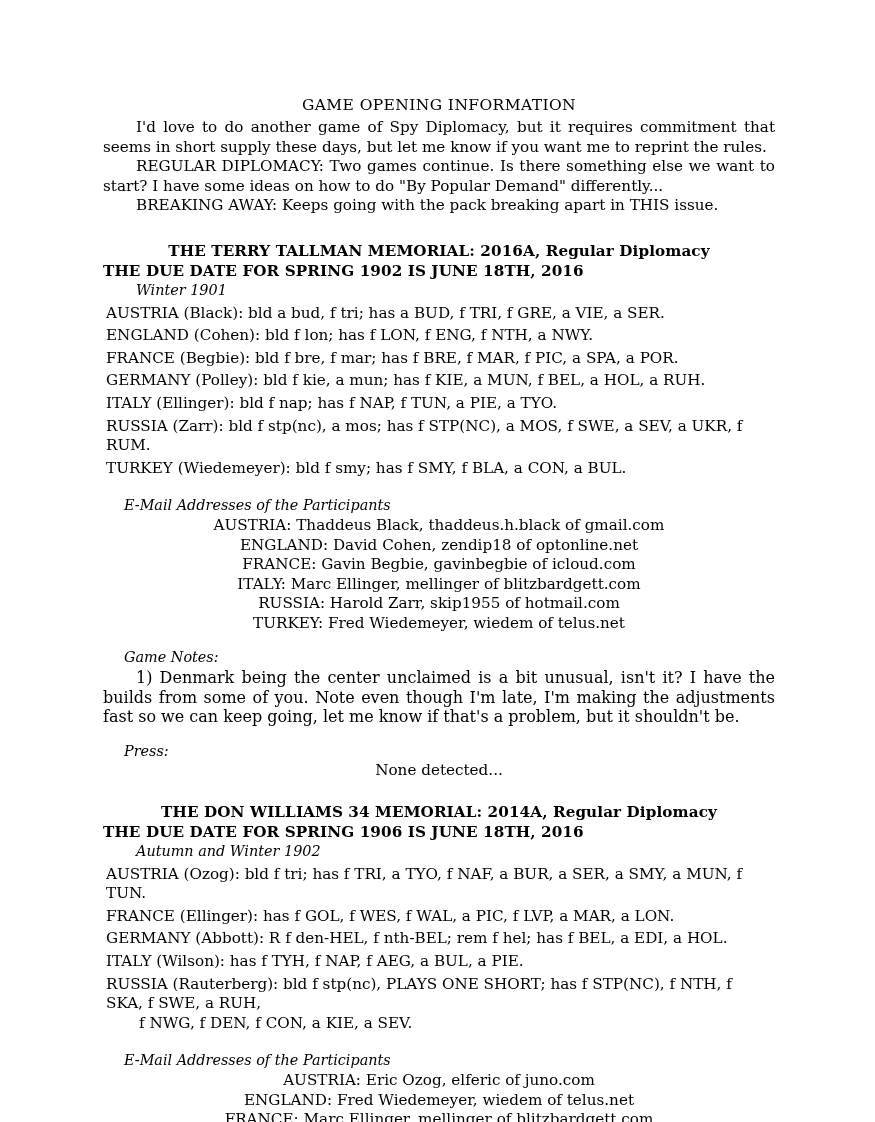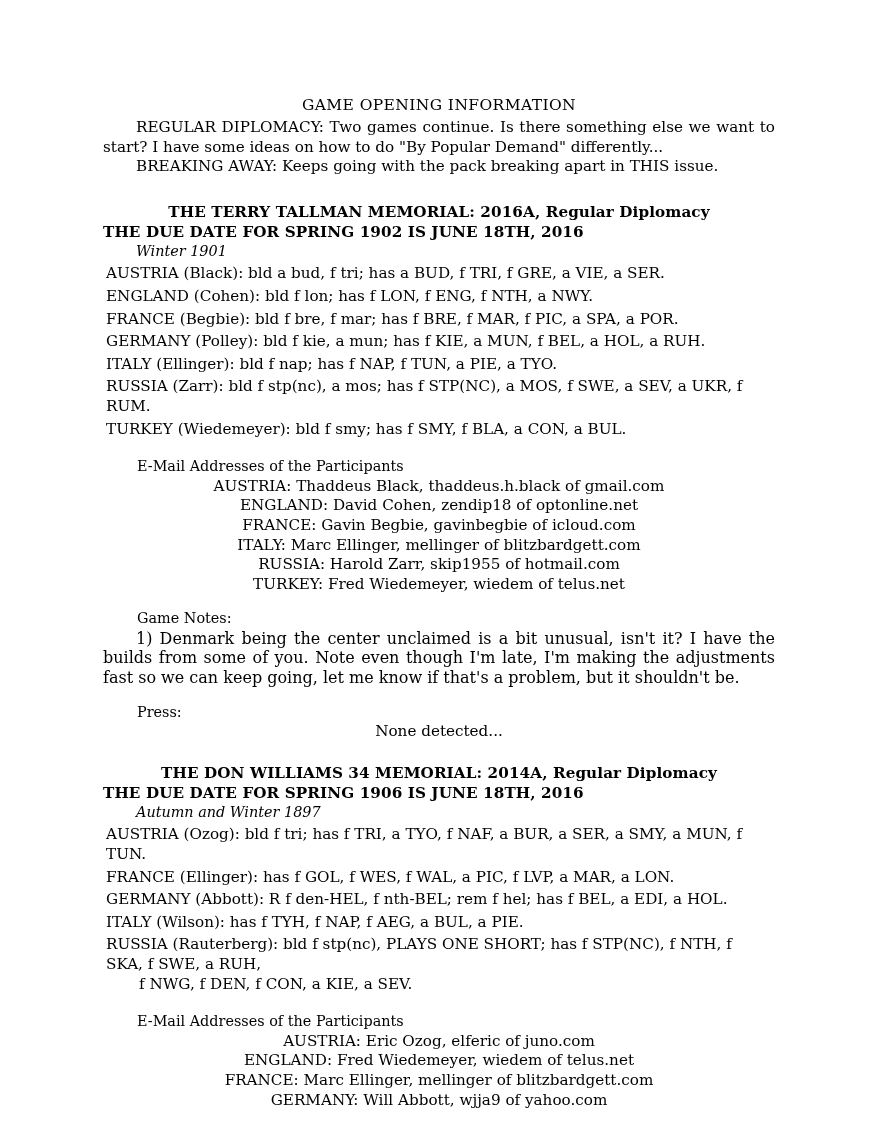--- a/index.html
+++ b/index.html
@@ -61,21 +61,22 @@
     letter-spacing: 0.1px;
   }
   .season {
     font-size: 14.4px;
     font-style: italic;
     margin: 0 0 0 33px;
     line-height: 19.6px;
   }
   .subhead {
     font-size: 14.4px;
-    margin: 0 0 0 34px;
+    font-style: italic;
+    margin: 0 0 0 21px;
     line-height: 19.6px;
   }
   .line {
     font-size: 15.2px;
     line-height: 19.6px;
     margin: 3px;
     white-space: normal;
   }
   .line .cont {
     display: block;
@@ -100,20 +101,21 @@
   .block { margin: 0; padding: 0; }
 </style>
 </head>
 <body>
 
 <div id="page">
   <div id="column">
 
     <h1 class="doc-title">GAME OPENING INFORMATION</h1>
 
+    <p class="para">I'd love to do another game of Spy Diplomacy, but it requires commitment that seems in short supply these days, but let me know if you want me to reprint the rules.</p>
     <p class="para">REGULAR DIPLOMACY: Two games continue.  Is there something else we want to start?  I have some ideas on how to do "By Popular Demand" differently...</p>
     <p class="para">BREAKING AWAY: Keeps going with the pack breaking apart in THIS issue.</p>
 
     <div class="gap-xl"></div>
 
     <section class="block">
       <h2 class="game-title">THE TERRY TALLMAN MEMORIAL: 2016A, Regular Diplomacy</h2>
       <h3 class="due-date">THE DUE DATE FOR SPRING 1902 IS JUNE 18TH, 2016</h3>
       <div class="season">Winter 1901</div>
 
@@ -148,21 +150,21 @@
 
       <div class="subhead">Press:</div>
       <div class="plain">None detected...</div>
     </section>
 
     <div class="gap-lg"></div>
 
     <section class="block">
       <h2 class="game-title">THE DON WILLIAMS 34 MEMORIAL: 2014A, Regular Diplomacy</h2>
       <h3 class="due-date">THE DUE DATE FOR SPRING 1906 IS JUNE 18TH, 2016</h3>
-      <div class="season">Autumn and Winter 1897</div>
+      <div class="season">Autumn and Winter 1902</div>
 
       <div class="block">
         <div class="line">AUSTRIA (Ozog):  bld f tri; has f TRI, a TYO, f NAF, a BUR, a SER, a SMY, a MUN, f TUN.</div>
         <div class="line">FRANCE (Ellinger):  has f GOL, f WES, f WAL, a PIC, f LVP, a MAR, a LON.</div>
         <div class="line">GERMANY (Abbott):  R f den-HEL, f nth-BEL; rem f hel; has f BEL, a EDI, a HOL.</div>
         <div class="line">ITALY (Wilson):  has f TYH, f NAP, f AEG, a BUL, a PIE.</div>
         <div class="line">
           <span>RUSSIA (Rauterberg):  bld f stp(nc), PLAYS ONE SHORT; has f STP(NC), f NTH, f SKA, f SWE, a RUH,</span>
           <span class="cont">f NWG, f DEN, f CON, a KIE, a SEV.</span>
         </div>

